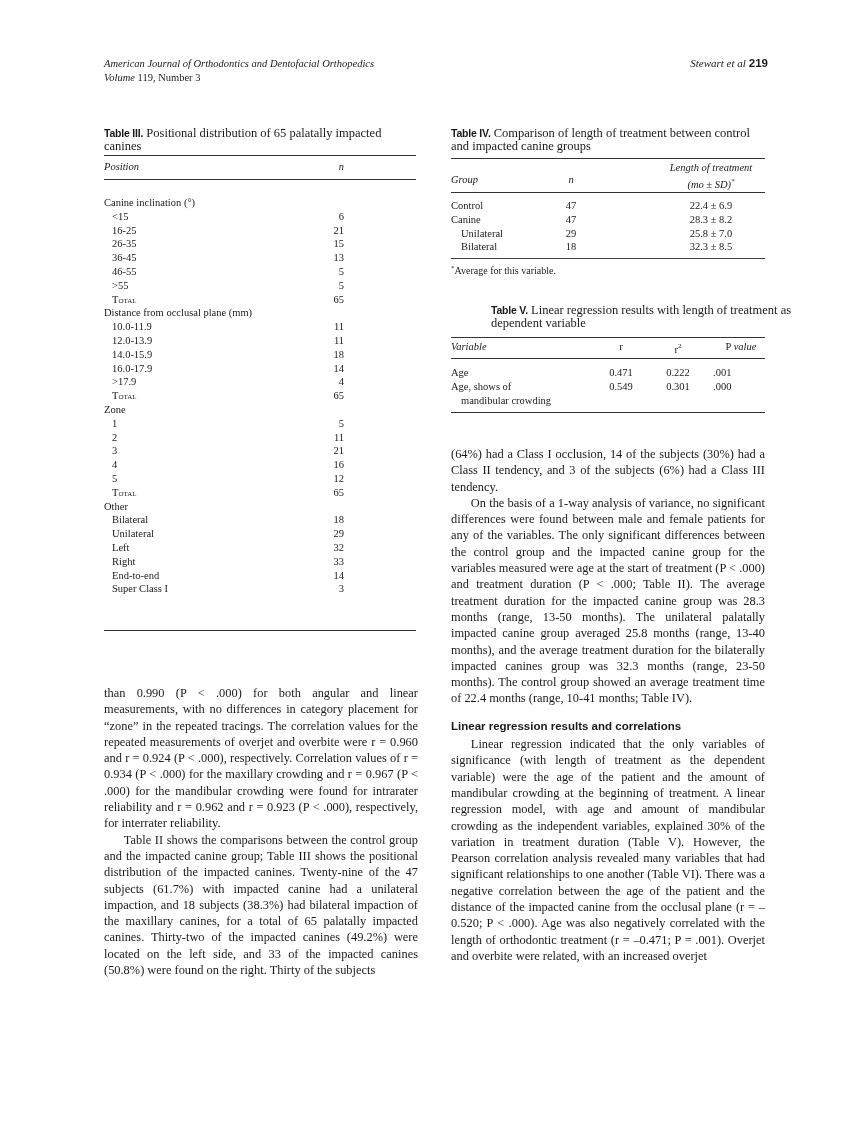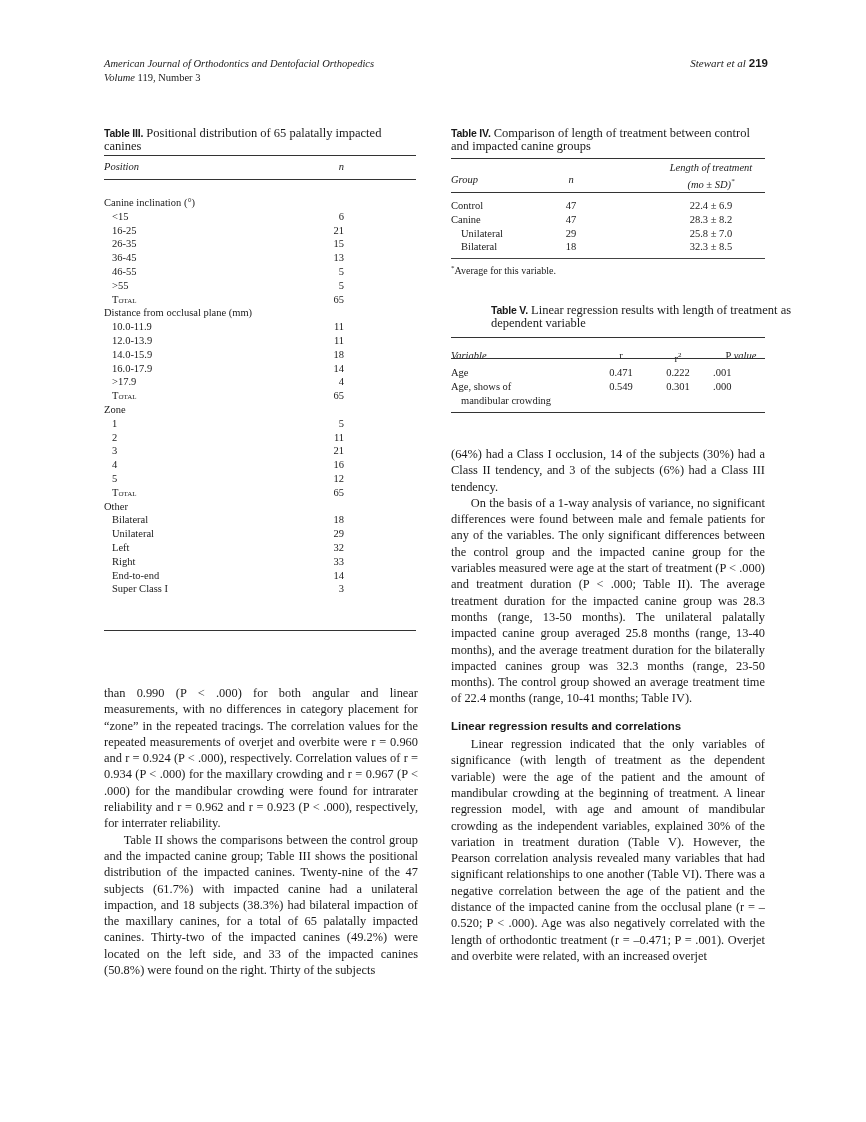--- a/index.html
+++ b/index.html
@@ -236,21 +236,21 @@
 <div class="rule-thin" style="left:451px; top:258px; width:314px;"></div>
 <div class="abs foot" style="left:451px; top:264px;">
   <sup>*</sup><span>Average for this variable.</span>
 </div>
 
 <div class="abs caption" style="left:451px; top:304px; width:318px;margin-left:40px;">
   <span class="lab">Table V.</span>
   <span>Linear regression results with length of treatment as dependent variable</span>
 </div>
 <div class="rule-thick" style="left:451px; top:337px; width:314px;"></div>
-<div id="t5h" class="abs tbl" style="left:451px; top:340px; width:314px;margin-top:9px;">
+<div id="t5h" class="abs tbl" style="left:451px; top:340px; width:314px;">
   <div class="row">
     <span class="hdr-it" style="position:absolute;left:0;">Variable</span>
     <span style="position:absolute;left:150px;width:40px;text-align:center;">r</span>
     <span style="position:absolute;left:207px;width:40px;text-align:center;"><span>r</span><sup style="font-size:7px;">2</sup></span>
     <span style="position:absolute;left:262px;width:56px;text-align:center;"><span>P</span> <i>value</i></span>
   </div>
 </div>
 <div class="rule-thick" style="left:451px; top:358px; width:314px;"></div>
 <div id="t5" class="abs tbl" style="left:451px; top:366px; width:314px;">
   <div class="row">

